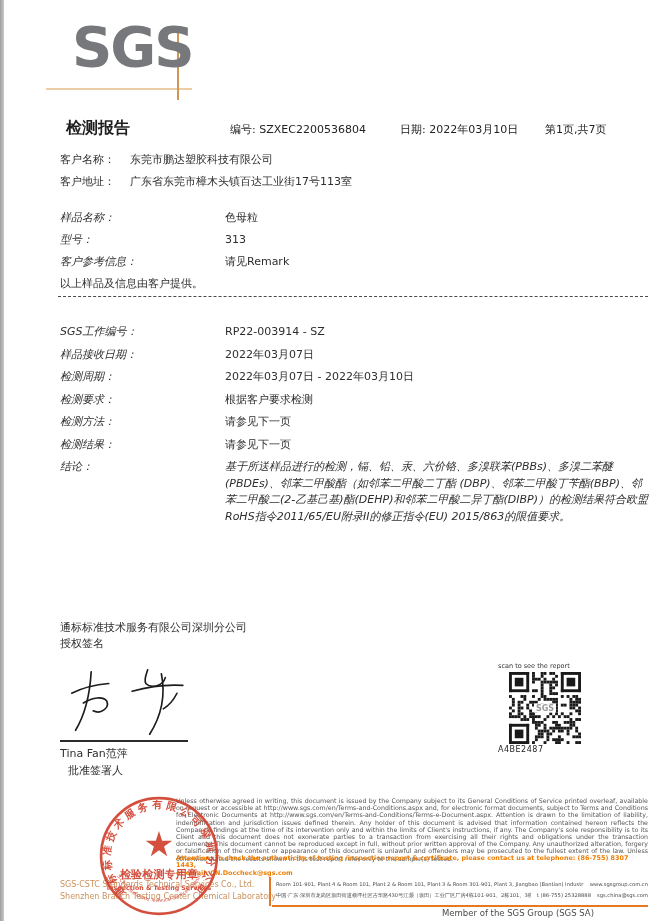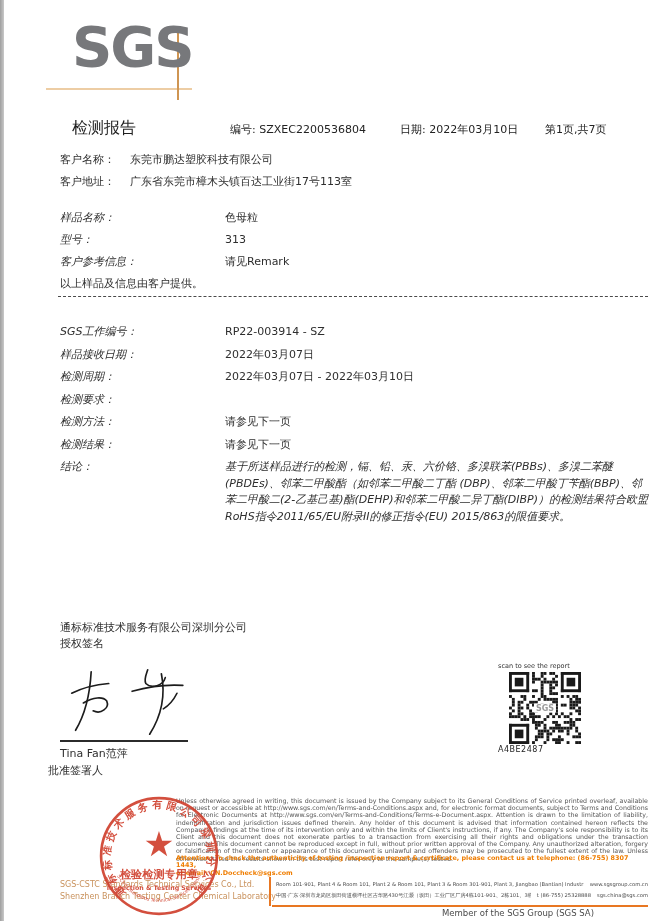--- a/index.html
+++ b/index.html
@@ -11,42 +11,42 @@
   .edge{position:absolute;left:0;top:0;width:4px;height:921px;
     background:linear-gradient(90deg,#9f9f9f,#c9c9c9);}
   
   .logo-wrap{position:absolute;left:46px;top:22px;width:160px;height:80px;}
   .logo{position:absolute;left:26px;top:-8px;font-size:56px;font-weight:bold;
     color:#77787b;letter-spacing:-2px;font-family:"DejaVu Sans",sans-serif;}
   .logo-underline{position:absolute;left:0;top:66px;width:146px;height:2px;background:#edcda4;}
   .logo-vline{position:absolute;left:131px;top:10px;width:2px;height:68px;background:#cf9552;}
   
   .title-row{position:absolute;left:60px;top:118px;width:580px;font-size:11px;}
-  .title{position:absolute;left:12px;top:0;font-size:16px;font-weight:normal;color:#1f1f1f;}
+  .title{position:absolute;left:6px;top:0;font-size:16px;font-weight:bold;color:#1f1f1f;}
   .hnum{position:absolute;left:170px;top:4px;color:#222;}
   .hdate{position:absolute;left:340px;top:4px;color:#222;}
   .hpage{position:absolute;left:485px;top:4px;color:#222;}
   
   .block{position:absolute;font-size:11px;line-height:15px;}
   .row{display:flex;margin-bottom:7px;}
   .lbl{flex:0 0 70px;}
   .lblw{flex:0 0 165px;font-style:italic;}
   .val{flex:1;}
   .gap{height:14px;}
   .note{margin-top:4px;}
   .dashline{position:absolute;left:58px;top:296px;width:590px;border-top:1.5px dashed #4a4a4a;}
   .jrow{display:flex;margin-bottom:7.5px;}
   .concl{display:flex;margin-top:1px;}
   .concl .val{line-height:16.5px;font-style:italic;}
   
   .sig-company{position:absolute;left:60px;top:620px;font-size:11px;line-height:16px;}
   .sig-svg{position:absolute;left:62px;top:664px;}
   .sig-line{position:absolute;left:60px;top:740px;width:128px;height:2px;background:#2b2b2b;}
   .sig-name{position:absolute;left:60px;top:746px;font-size:11px;}
-  .sig-role{position:absolute;left:48px;top:763px;font-size:11px;text-align:right;}
+  .sig-role{position:absolute;left:68px;top:763px;font-size:11px;text-align:right;}
   
   .qr-wrap{position:absolute;left:498px;top:662px;width:94px;text-align:left;}
   .qr-caption{font-size:6.5px;color:#333;margin-bottom:2px;}
   .qr-box{position:relative;width:72px;height:72px;margin:0 auto;}
   .qr-logo{position:absolute;left:50%;top:50%;transform:translate(-50%,-50%);
     background:#fff;font-size:8px;font-weight:bold;color:#9a9a9a;padding:0 2px;letter-spacing:0;}
   .qr-code{font-size:8px;color:#222;margin-top:1px;letter-spacing:0.5px;}
   
   .disclaimer{position:absolute;left:176px;top:797px;width:472px;font-size:6.3px;
     line-height:7.2px;color:#555;text-align:justify;}
@@ -124,20 +124,21 @@
     <div class="jrow">
       <span class="lblw">样品接收日期：</span>
       <span class="val">2022年03月07日</span>
     </div>
     <div class="jrow">
       <span class="lblw">检测周期：</span>
       <span class="val">2022年03月07日 - 2022年03月10日</span>
     </div>
     <div class="jrow">
       <span class="lblw">检测要求：</span>
+      <span class="val">根据客户要求检测</span>
     </div>
     <div class="jrow">
       <span class="lblw">检测方法：</span>
       <span class="val">请参见下一页</span>
     </div>
     <div class="jrow">
       <span class="lblw">检测结果：</span>
       <span class="val">请参见下一页</span>
     </div>
     <div class="concl">

